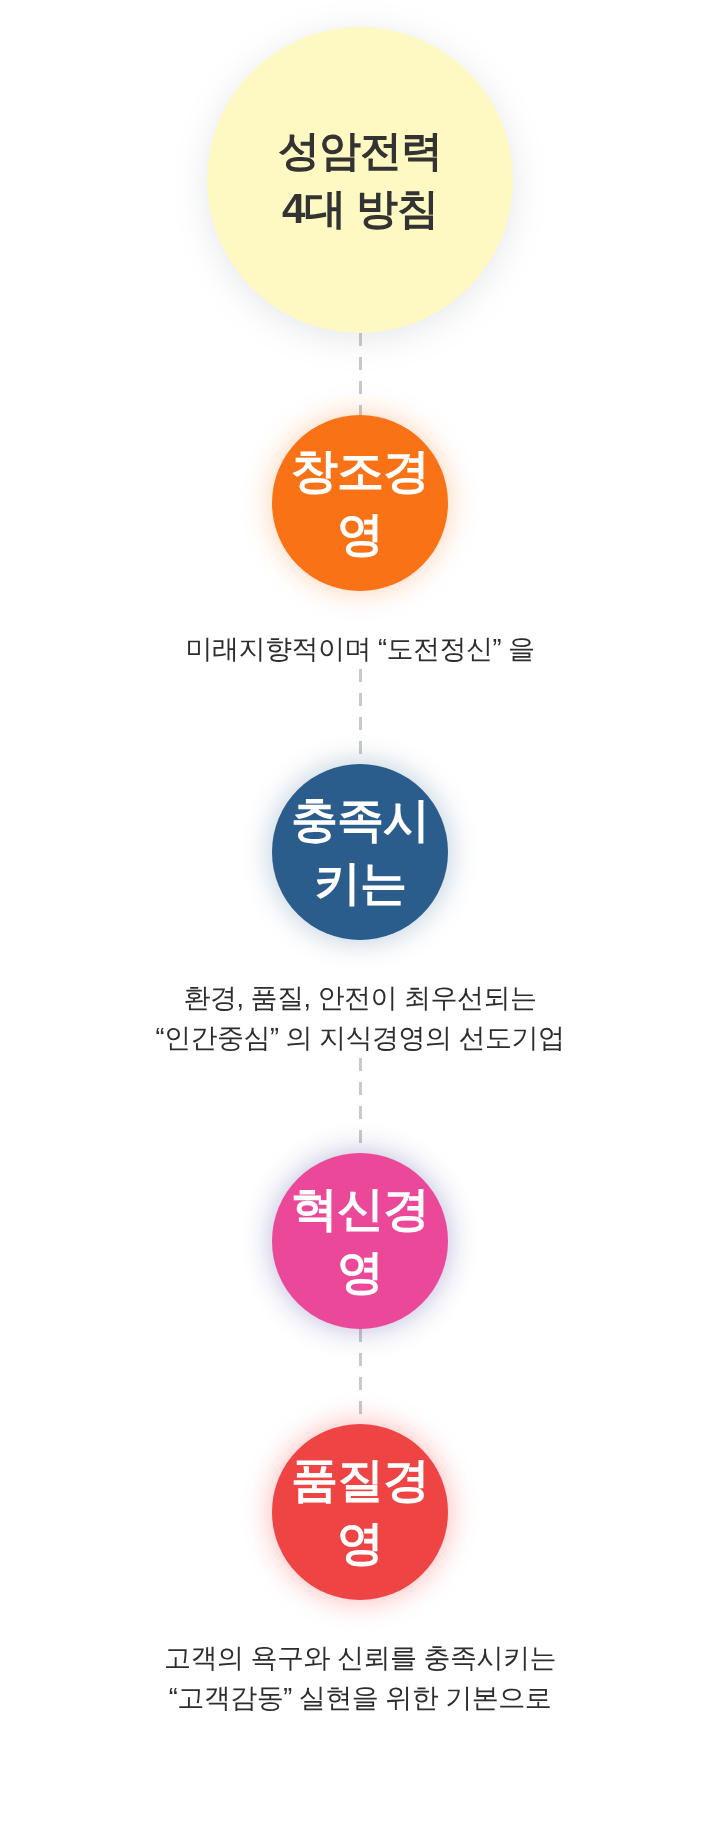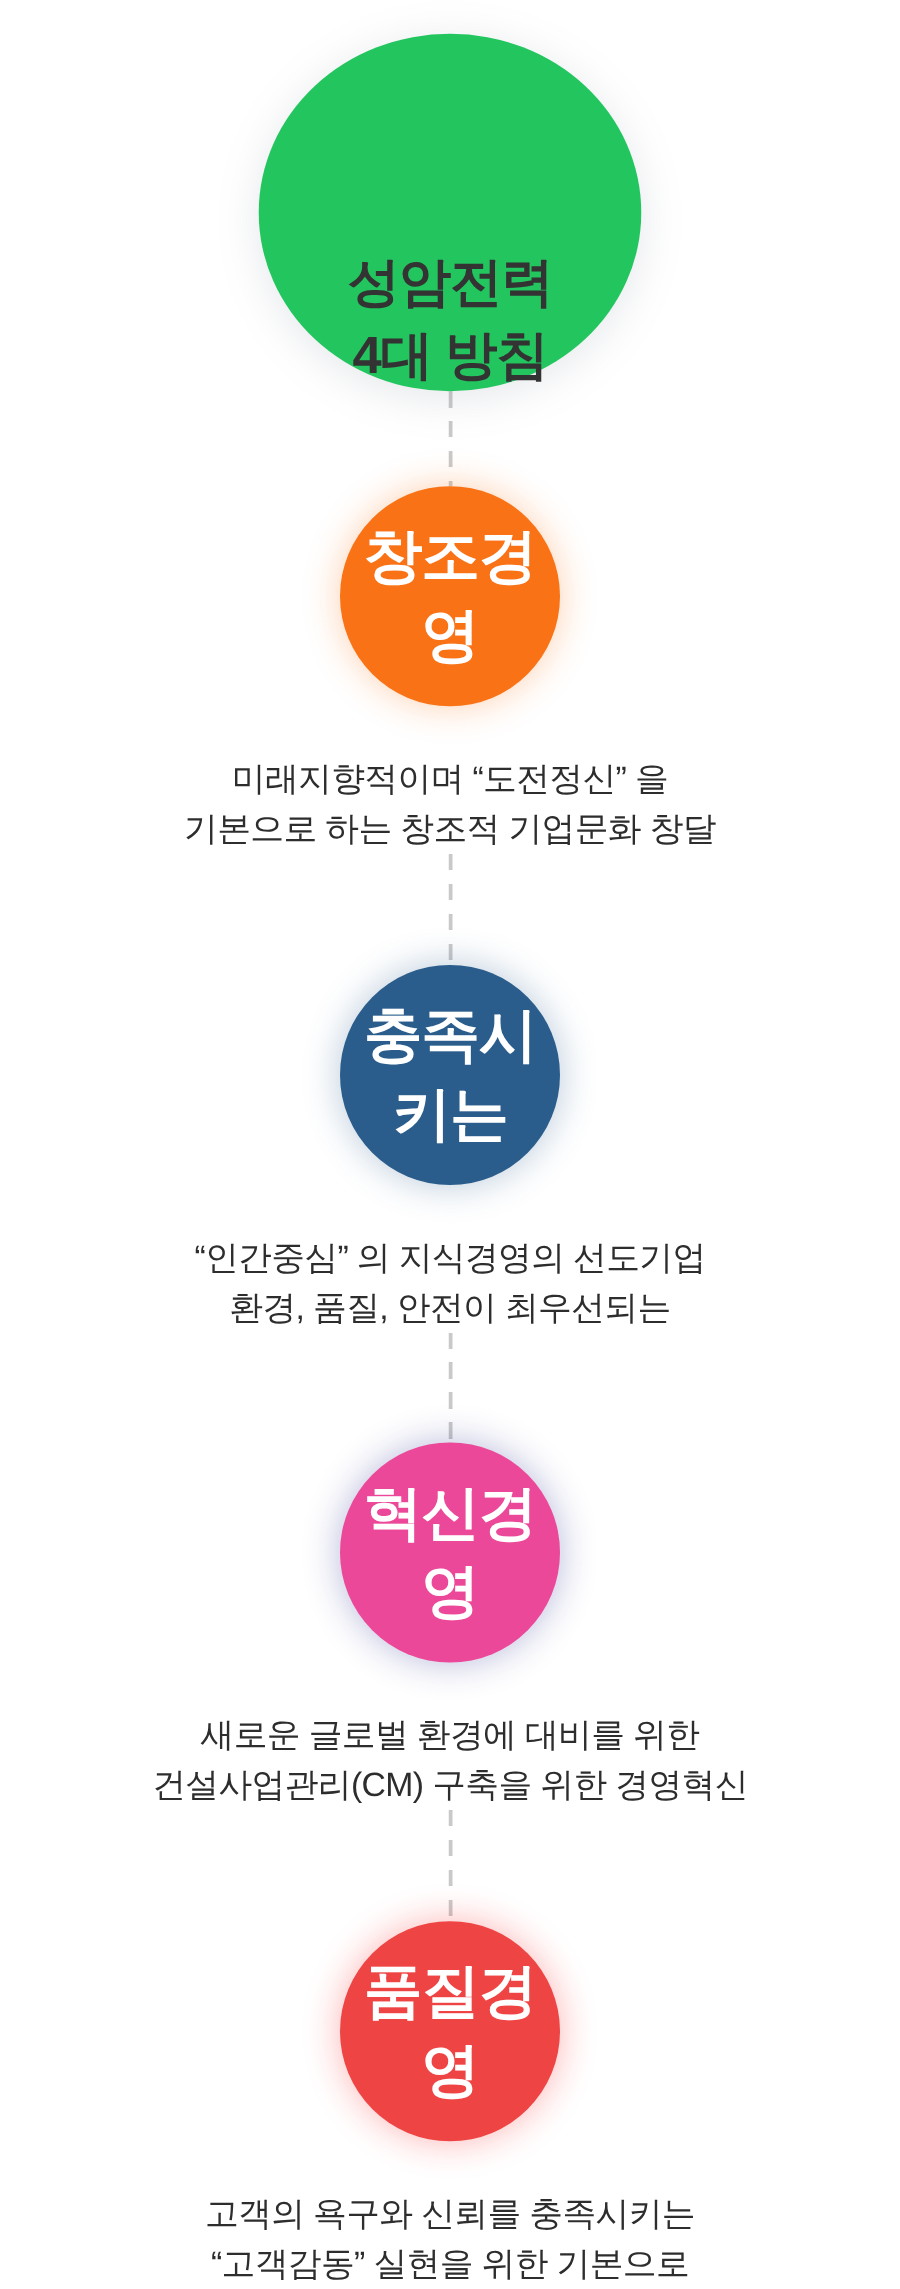--- a/index.html
+++ b/index.html
@@ -8,23 +8,23 @@
     width:720px;height:1831px;
     margin:0 auto;
     background:#ffffff;
     overflow:hidden;
     display:flex;flex-direction:column;align-items:center;
     font-family:"Liberation Sans","DejaVu Sans",sans-serif;
   }
   .hero-circle{
     width:306px;height:306px;margin-top:27px;
     border-radius:50%;
-    background:#22c55e;
+    background:#fef9c3;
     box-shadow:0 6px 34px rgba(110,120,140,0.18);
-    display:flex;flex-direction:column;align-items:center;justify-content:flex-end;
+    display:flex;flex-direction:column;align-items:center;justify-content:center;
     z-index:2;
   }
   .hero-line{
     font-size:42px;font-weight:800;color:#333333;
     line-height:58px;letter-spacing:-1px;text-align:center;
   }
   .connector{
     width:3px;
     background:repeating-linear-gradient(to bottom,#c9c9c9 0 13px,transparent 13px 24px);
     z-index:1;
@@ -56,39 +56,34 @@
     <div class="hero-line">성암전력</div>
     <div class="hero-line">4대 방침</div>
   </div>
 
   <div class="connector first"></div>
   <div class="policy-circle" style="background: rgb(249, 115, 22); box-shadow: rgba(249, 115, 22, 0.333) 0px 0px 30px;">
     <div class="policy-label">창조경영</div>
   </div>
   <div class="policy-desc">
     <div>미래지향적이며 “도전정신” 을</div>
-    <div>기본으로 하는 창조적 기업문화 창달</div>
   </div>
 
   <div class="connector mid"></div>
   <div class="policy-circle" style="background: rgb(43, 93, 140); box-shadow: rgba(43, 93, 140, 0.333) 0px 0px 30px;">
     <div class="policy-label">충족시키는</div>
   </div>
   <div class="policy-desc">
+    <div>환경, 품질, 안전이 최우선되는</div>
     <div>“인간중심” 의 지식경영의 선도기업</div>
-    <div>환경, 품질, 안전이 최우선되는</div>
   </div>
 
   <div class="connector mid"></div>
   <div class="policy-circle" style="background: #ec4899; box-shadow: rgba(43, 46, 143, 0.333) 0px 0px 30px;">
     <div class="policy-label">혁신경영</div>
-  </div>
-  <div class="policy-desc">
-    <div>새로운 글로벌 환경에 대비를 위한</div>
-    <div>건설사업관리(CM) 구축을 위한 경영혁신</div>
   </div>
 
   <div class="connector mid"></div>
   <div class="policy-circle" style="background: #ef4444; box-shadow: rgba(250, 28, 28, 0.333) 0px 0px 30px;">
     <div class="policy-label">품질경영</div>
   </div>
   <div class="policy-desc">
     <div>고객의 욕구와 신뢰를 충족시키는</div>
     <div>“고객감동” 실현을 위한 기본으로</div>
   </div>

